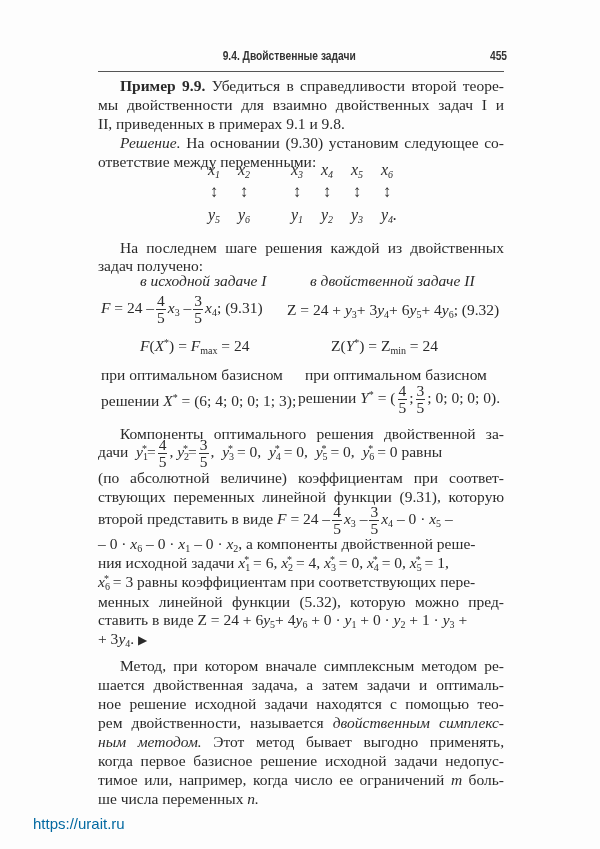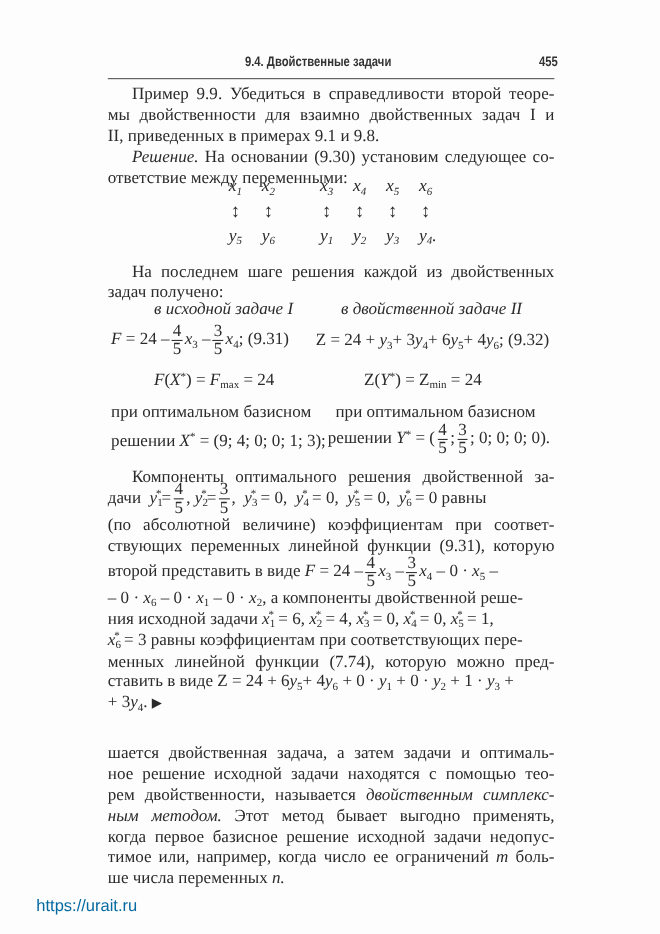--- a/index.html
+++ b/index.html
@@ -6,21 +6,21 @@
   body { width:600px; height:849px; background:#fdfdfd; position:relative; overflow:hidden;
          font-family:"Liberation Serif","DejaVu Serif",serif; color:#2a2a2a; }
   .page { position:absolute; left:0; top:0; width:600px; height:849px; }
   .hdr { position:absolute; top:49px; left:98px; width:405px; height:20px; font-family:"Liberation Sans","DejaVu Sans",sans-serif; font-size:12.5px; font-weight:bold; color:#333; transform:scaleX(0.82); transform-origin:left; }
   .hdr-title { position:absolute; left:152px; top:0; }
   .hdr-num { position:absolute; left:478px; top:0; }
   .rule { position:absolute; left:98px; top:71px; width:406px; height:1px; background:#555; }
   .ln { position:absolute; left:98px; width:406px; font-size:15.5px; line-height:19px; white-space:nowrap; }
   .just { text-align:justify; text-align-last:justify; }
   .ind { text-indent:22px; }
-  b { font-weight:normal; }
+  b { font-weight:bold; }
   i, .it { font-style:italic; }
   sub { font-size:10px; vertical-align:-3px; }
   sup { font-size:10px; vertical-align:5px; }
   .frac { display:inline-block; vertical-align:middle; text-align:center; line-height:16px; margin:0 2px; }
   .frac span { display:block; }
   .frac .num { border-bottom:1px solid #333; padding:0 1px; }
   .grid { position:absolute; font-style:italic; font-size:16px; }
   .cell { position:absolute; width:30px; text-align:center; }
   .arrow { font-style:normal; font-size:17px; }
   .mth { position:absolute; font-size:15.5px; white-space:nowrap; }
@@ -79,49 +79,50 @@
   <div class="mth" style="left:287px;top:301px">
     Z = 24 + <i>y</i><sub>3</sub>+ 3<i>y</i><sub>4</sub>+ 6<i>y</i><sub>5</sub>+ 4<i>y</i><sub>6</sub>; <span>(9.32)</span>
   </div>
 
   <div class="mth" style="left:140px;top:337px"><i>F</i>(<i>X</i><sup>*</sup>) = <i>F</i><sub>max</sub> = 24</div>
   <div class="mth" style="left:331px;top:337px">Z(<i>Y</i><sup>*</sup>) = Z<sub>min</sub> = 24</div>
 
   <div class="mth" style="left:101px;top:366px">при оптимальном базисном</div>
   <div class="mth" style="left:305px;top:366px">при оптимальном базисном</div>
 
-  <div class="mth" style="left:101px;top:392px"><span>решении</span> <i>X</i><sup>*</sup> = <span>(9; 4; 0; 0; 1; 3);</span></div>
+  <div class="mth" style="left:101px;top:392px"><span>решении</span> <i>X</i><sup>*</sup> = <span>(6; 4; 0; 0; 1; 3);</span></div>
   <div class="mth" style="left:298px;top:383px"><span>решении</span> <i>Y</i><sup>*</sup> = (<span class="frac"><span class="num">4</span><span>5</span></span>;<span class="frac"><span class="num">3</span><span>5</span></span><span>; 0; 0; 0; 0).</span></div>
 
   <div class="ln just ind" style="top:424px">Компоненты оптимального решения двойственной за-</div>
   <div class="mth" style="left:98px;top:437px;width:406px">
     <span>дачи</span>&nbsp; <i>y</i><sub>1</sub><sup style="margin-left:-6px">*</sup>=<span class="frac"><span class="num">4</span><span>5</span></span>, <i>y</i><sub>2</sub><sup style="margin-left:-6px">*</sup>=<span class="frac"><span class="num">3</span><span>5</span></span>, &nbsp;<i>y</i><sub>3</sub><sup style="margin-left:-6px">*</sup> = 0, &nbsp;<i>y</i><sub>4</sub><sup style="margin-left:-6px">*</sup> = 0, &nbsp;<i>y</i><sub>5</sub><sup style="margin-left:-6px">*</sup> = 0, &nbsp;<i>y</i><sub>6</sub><sup style="margin-left:-6px">*</sup> = 0 <span>равны</span>
   </div>
   <div class="ln just" style="top:468px">(по абсолютной величине) коэффициентам при соответ-</div>
   <div class="ln just" style="top:487px">ствующих переменных линейной функции (9.31), которую</div>
   <div class="mth" style="left:98px;top:504px">
     <span>второй представить в виде</span> <i>F</i> = 24 –<span class="frac"><span class="num">4</span><span>5</span></span><i>x</i><sub>3</sub> –<span class="frac"><span class="num">3</span><span>5</span></span><i>x</i><sub>4</sub> – 0 · <i>x</i><sub>5</sub> –
   </div>
   <div class="mth" style="left:98px;top:535px">
     – 0 · <i>x</i><sub>6</sub> – 0 · <i>x</i><sub>1</sub> – 0 · <i>x</i><sub>2</sub><span>, а компоненты двойственной реше-</span>
   </div>
   <div class="mth" style="left:98px;top:554px">
     <span>ния исходной задачи</span> <i>x</i><sub>1</sub><sup style="margin-left:-6px">*</sup> = 6, <i>x</i><sub>2</sub><sup style="margin-left:-6px">*</sup> = 4, <i>x</i><sub>3</sub><sup style="margin-left:-6px">*</sup> = 0, <i>x</i><sub>4</sub><sup style="margin-left:-6px">*</sup> = 0, <i>x</i><sub>5</sub><sup style="margin-left:-6px">*</sup> = 1,
   </div>
   <div class="mth" style="left:98px;top:573px">
     <i>x</i><sub>6</sub><sup style="margin-left:-6px">*</sup> = 3 <span>равны коэффициентам при соответствующих пере-</span>
   </div>
-  <div class="ln just" style="top:592px">менных линейной функции (7.74), которую можно пред-</div>
+  <div class="ln just" style="top:592px">менных линейной функции (5.32), которую можно пред-</div>
   <div class="mth" style="left:98px;top:611px">
     <span>ставить в виде</span> Z = 24 + 6<i>y</i><sub>5</sub>+ 4<i>y</i><sub>6</sub> + 0 · <i>y</i><sub>1</sub> + 0 · <i>y</i><sub>2</sub> + 1 · <i>y</i><sub>3</sub> +
   </div>
   <div class="mth" style="left:98px;top:630px">
     + 3<i>y</i><sub>4</sub>. <span class="tri">▶</span>
   </div>
 
+  <div class="ln just ind" style="top:656px">Метод, при котором вначале симплексным методом ре-</div>
   <div class="ln just" style="top:675px">шается двойственная задача, а затем задачи и оптималь-</div>
   <div class="ln just" style="top:694px">ное решение исходной задачи находятся с помощью тео-</div>
   <div class="ln just" style="top:713px"><span>рем двойственности, называется</span> <i>двойственным симплекс-</i></div>
   <div class="ln just" style="top:732px"><i>ным</i> <i>методом.</i> <span>Этот метод бывает выгодно применять,</span></div>
   <div class="ln just" style="top:751px">когда первое базисное решение исходной задачи недопус-</div>
   <div class="ln just" style="top:770px"><span>тимое или, например, когда число ее ограничений</span> <i>m</i> <span>боль-</span></div>
   <div class="ln" style="top:789px"><span>ше числа переменных</span> <i>n.</i></div>
 
   <div class="footer">https://urait.ru</div>
 </div>

